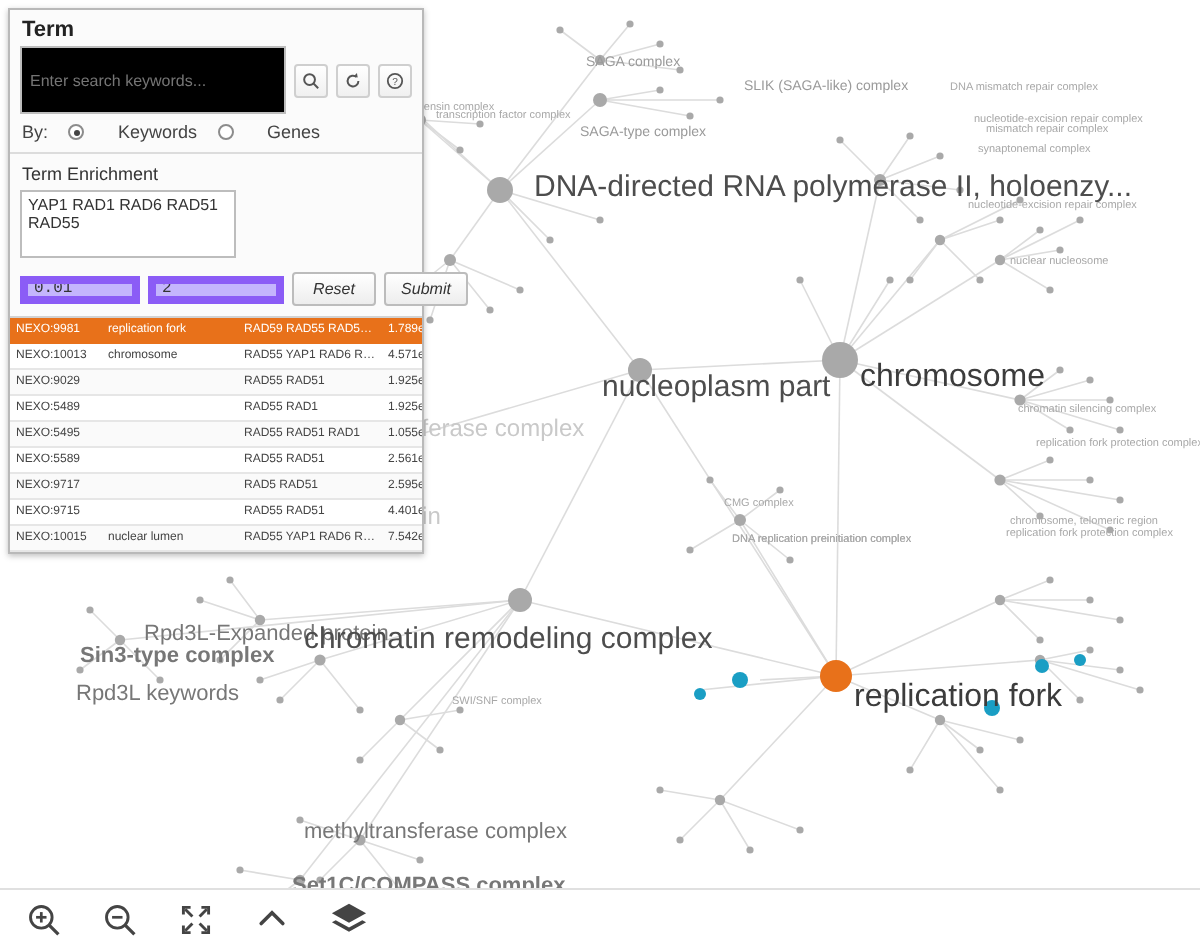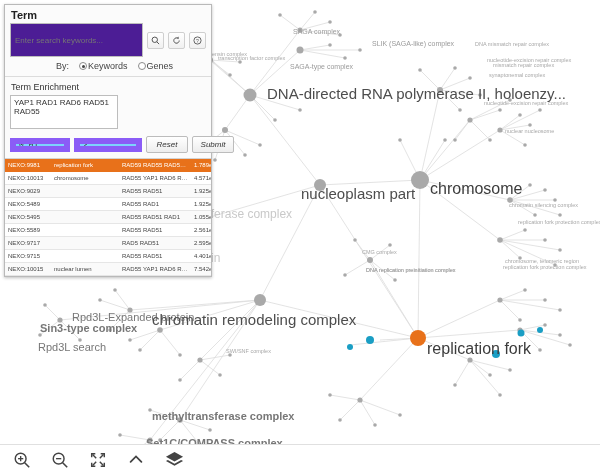--- a/index.html
+++ b/index.html
@@ -80,21 +80,21 @@
   .search-row {
     display: flex;
     align-items: center;
     padding: 0 5px 4px 5px;
     gap: 4px;
   }
   #search-input {
     flex: 1;
     height: 15px;
     border: 1px solid #bdbdbd;
-    background: #4c1d95;
+    background: #000000;
     font-size: 8px;
     color: #888;
     padding: 16px 4px;
     box-sizing: border-box;
     font-family: "Liberation Sans", sans-serif;
   }
   .icon-btn {
     width: 15px; height: 15px;
     border: 1px solid #cfcfcf;
     background: linear-gradient(#ffffff, #f0f0f0);
@@ -104,24 +104,23 @@
     justify-content: center;
     cursor: pointer;
   }
   .icon-btn svg { display: block; }
   .radio-row {
     display: flex;
     padding: 0 6px 5px 6px;
     gap: 10px;
     font-size: 9px;
     color: #444;
-    margin-left: 45px;
   }
   .radio-row .lbl-by { color: #444; }
-  .radio-item { display: flex; align-items: center; gap: 1px; }
+  .radio-item { display: flex; align-items: center; gap: 17px; }
   .radio {
     width: 8px; height: 8px;
     border-radius: 50%;
     border: 1px solid #8c8c8c;
     background: #fff;
     box-sizing: border-box;
     position: relative;
   }
   .radio.checked::after {
     content: "";
@@ -156,22 +155,22 @@
   }
   .params-row {
     display: flex;
     align-items: center;
     padding: 0 5px 5px 5px;
     gap: 4px;
   }
   .param-input {
     width: 60px;
     height: 14px;
-    border: 6px solid #8b5cf6;
-    background: #7dd3fc;
+    border: 4px solid #8b5cf6;
+    background: #c4b5fd;
     font-size: 8px;
     color: #333;
     padding: 0 3px;
     box-sizing: border-box;
     font-family: Liberation Mono, monospace;
   }
   .param-input.wide { width: 68px; }
   .btn {
     height: 15px;
     min-width: 28px;
@@ -471,24 +470,24 @@
         <div class="net-label faint" style="left: 66px; top: 207px;">H4/H2A histone acetyltransferase complex</div>
         <div class="net-label faint" style="left: 125px; top: 251px;">nuclear chromatin</div>
         <div class="net-label tiny" style="left: 362px; top: 249px;">CMG complex</div>
         <div class="net-label tiny" style="left: 366px; top: 267px;">DNA replication preinitiation complex</div>
         <div class="net-label tiny" style="left: 366px; top: 267px;">DNA replication preinitiation complex</div>
         <div class="net-label tiny" style="left: 505px; top: 258px;">chromosome, telomeric region</div>
         <div class="net-label tiny" style="left: 503px; top: 264px;">replication fork protection complex</div>
         <div class="net-label mid" style="left: 72px; top: 311px;">Rpd3L-Expanded protein</div>
         <div class="net-label big" style="left: 152px; top: 311px;">chromatin remodeling complex</div>
         <div class="net-label mid" style="left: 40px; top: 322px; font-weight: bold;">Sin3-type complex</div>
-        <div class="net-label mid" style="left: 38px; top: 341px;">Rpd3L search</div>
+        <div class="net-label mid" style="left: 38px; top: 341px;">Rpd3L keywords</div>
         <div class="net-label tiny" style="left: 226px; top: 348px;">SWI/SNF complex</div>
         <div class="net-label huge" style="left: 427px; top: 340px;">replication fork</div>
-        <div class="net-label mid" style="left: 152px; top: 410px; font-weight: bold;">methyltransferase complex</div>
+        <div class="net-label mid" style="left: 152px; top: 410px;">methyltransferase complex</div>
         <div class="net-label mid" style="left: 146px; top: 437px; font-weight: bold;">Set1C/COMPASS complex</div>
       </div>
   </div>
 
   <div id="panel">
     <div id="panel-title">Term</div>
 
     <div class="search-row">
       <input id="search-input" type="text" placeholder="Enter search keywords..." style="">
       <div class="icon-btn">

